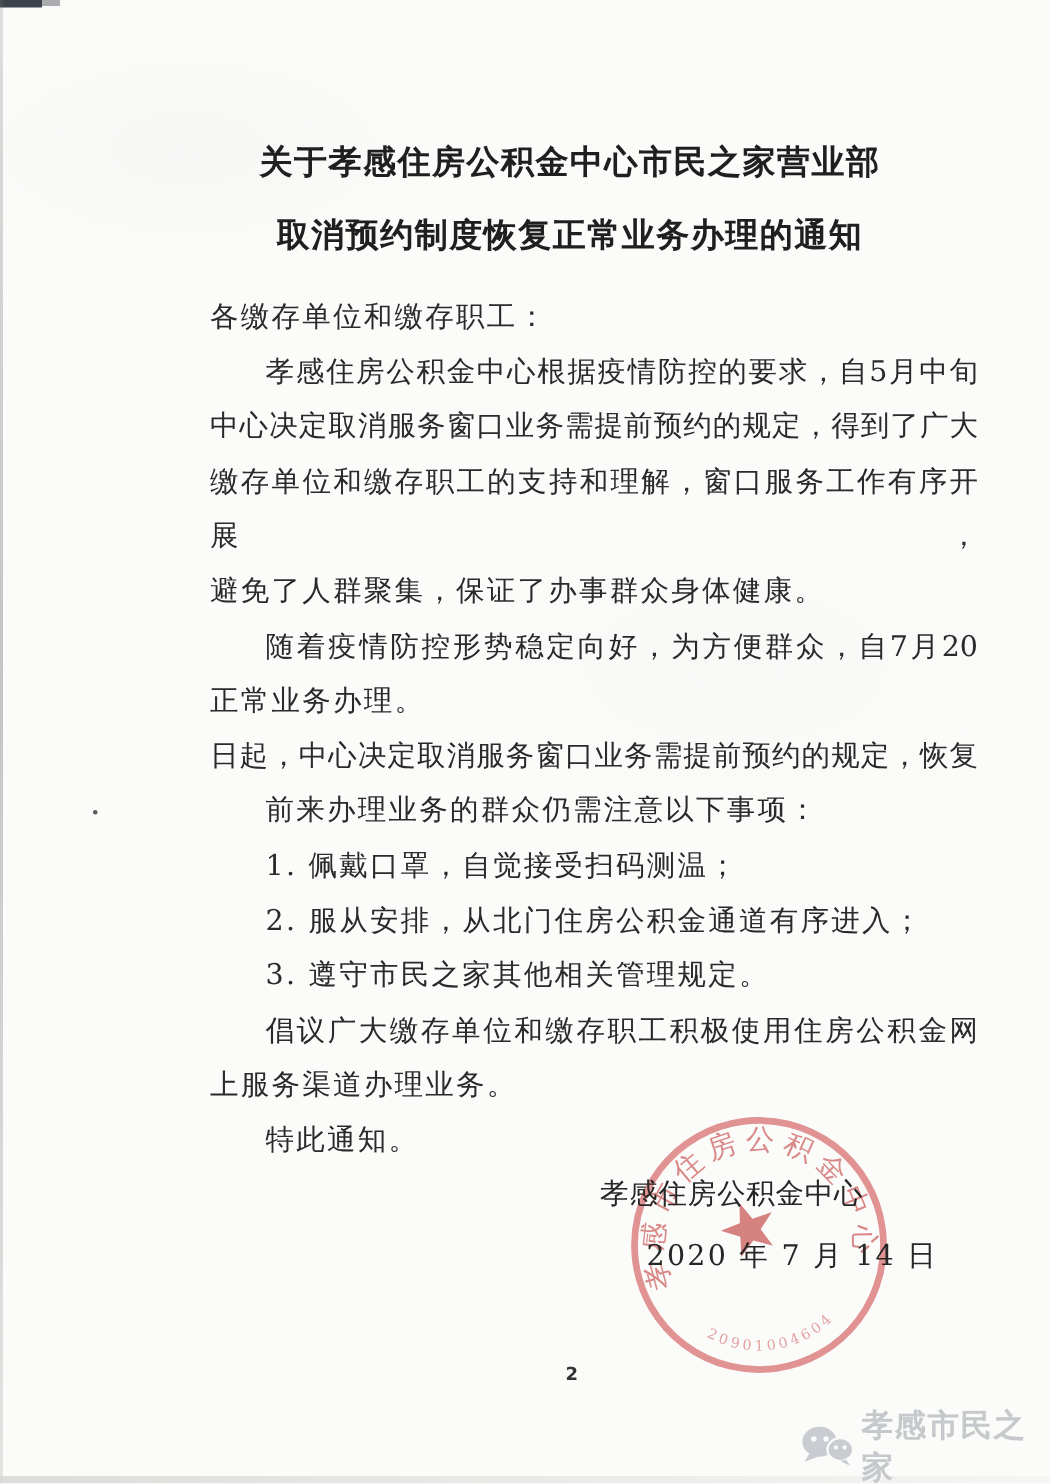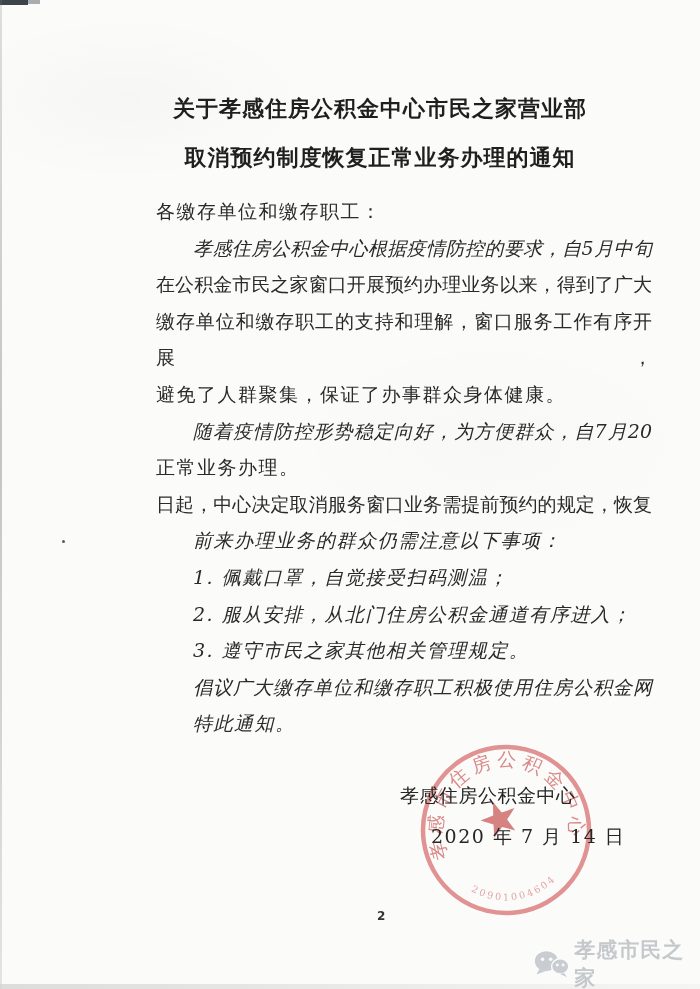--- a/index.html
+++ b/index.html
@@ -29,23 +29,23 @@
     position:absolute; top:84px; left:70px; width:620px;
     text-align:center; font-size:22px; font-weight:bold;
     color:#1f1f1f; line-height:49px; letter-spacing:1px;
   }
 
   
   .body-block {
     position:absolute; top:193px; left:140px; width:512px;
     font-size:19px; color:#2a2a2a; line-height:36.6px;
   }
-  .line { letter-spacing:1.5px; white-space:nowrap;margin-left:16px; }
+  .line { letter-spacing:1.5px; white-space:nowrap; }
   .line.full { white-space:normal; letter-spacing:0; text-align:justify; text-align-last:justify; }
-  .line.indent { padding-left:37px;font-style:italic; }
+  .line.indent { padding-left:37px; }
 
   
   .seal { position:absolute; left:416px; top:740px; z-index:1; }
   .sig-org  { position:absolute; top:783px; left:400px; font-size:19px; letter-spacing:0.5px; color:#262626; z-index:2; }
   .sig-date { position:absolute; top:824px; left:431px; font-size:19px; letter-spacing:1.5px; color:#262626; z-index:2; }
 
   
   .page-num { position:absolute; top:909px; left:377px; font-size:12px; font-weight:bold; color:#333;
     font-family:"DejaVu Sans","Liberation Sans",sans-serif; }
   .watermark { position:absolute; top:936px; left:534px; display:flex; align-items:center; gap:5px; z-index:2; }
@@ -64,31 +64,32 @@
   <div class="bottom-band"></div>
 
   <div class="title">
     <div>关于孝感住房公积金中心市民之家营业部</div>
     <div>取消预约制度恢复正常业务办理的通知</div>
   </div>
 
   <div class="body-block">
       <div class="line">各缴存单位和缴存职工：</div>
       <div class="line indent full">孝感住房公积金中心根据疫情防控的要求，自5月中旬</div>
-      <div class="line full">在公积金市民之家窗口开展预约办理业务以来，得到了广大</div>
+      <div class="line full">中心决定取消服务窗口业务需提前预约的规定，得到了广大</div>
       <div class="line full">缴存单位和缴存职工的支持和理解，窗口服务工作有序开展，</div>
       <div class="line">避免了人群聚集，保证了办事群众身体健康。</div>
       <div class="line indent full">随着疫情防控形势稳定向好，为方便群众，自7月20</div>
       <div class="line">正常业务办理。</div>
       <div class="line full">日起，中心决定取消服务窗口业务需提前预约的规定，恢复</div>
       <div class="line indent">前来办理业务的群众仍需注意以下事项：</div>
       <div class="line indent">1. 佩戴口罩，自觉接受扫码测温；</div>
       <div class="line indent">2. 服从安排，从北门住房公积金通道有序进入；</div>
       <div class="line indent">3. 遵守市民之家其他相关管理规定。</div>
       <div class="line indent full">倡议广大缴存单位和缴存职工积极使用住房公积金网</div>
+      <div class="line">上服务渠道办理业务。</div>
       <div class="line indent">特此通知。</div>
     </div>
 
   <svg class="seal" width="180" height="180" viewBox="0 0 180 180">
     <g transform="rotate(-8 90 90)" opacity="0.85">
       <circle cx="90" cy="90" r="83" fill="none" stroke="#dc8181" stroke-width="4.5"></circle>
       <path id="sealTopArc" d="M 32 117 A 64 64 0 1 1 148 117" fill="none"></path>
       <text font-size="19" fill="#d47575" letter-spacing="5">
         <textPath href="#sealTopArc" xlink:href="#sealTopArc" startOffset="50%" text-anchor="middle">孝感市住房公积金中心</textPath>
       </text>

